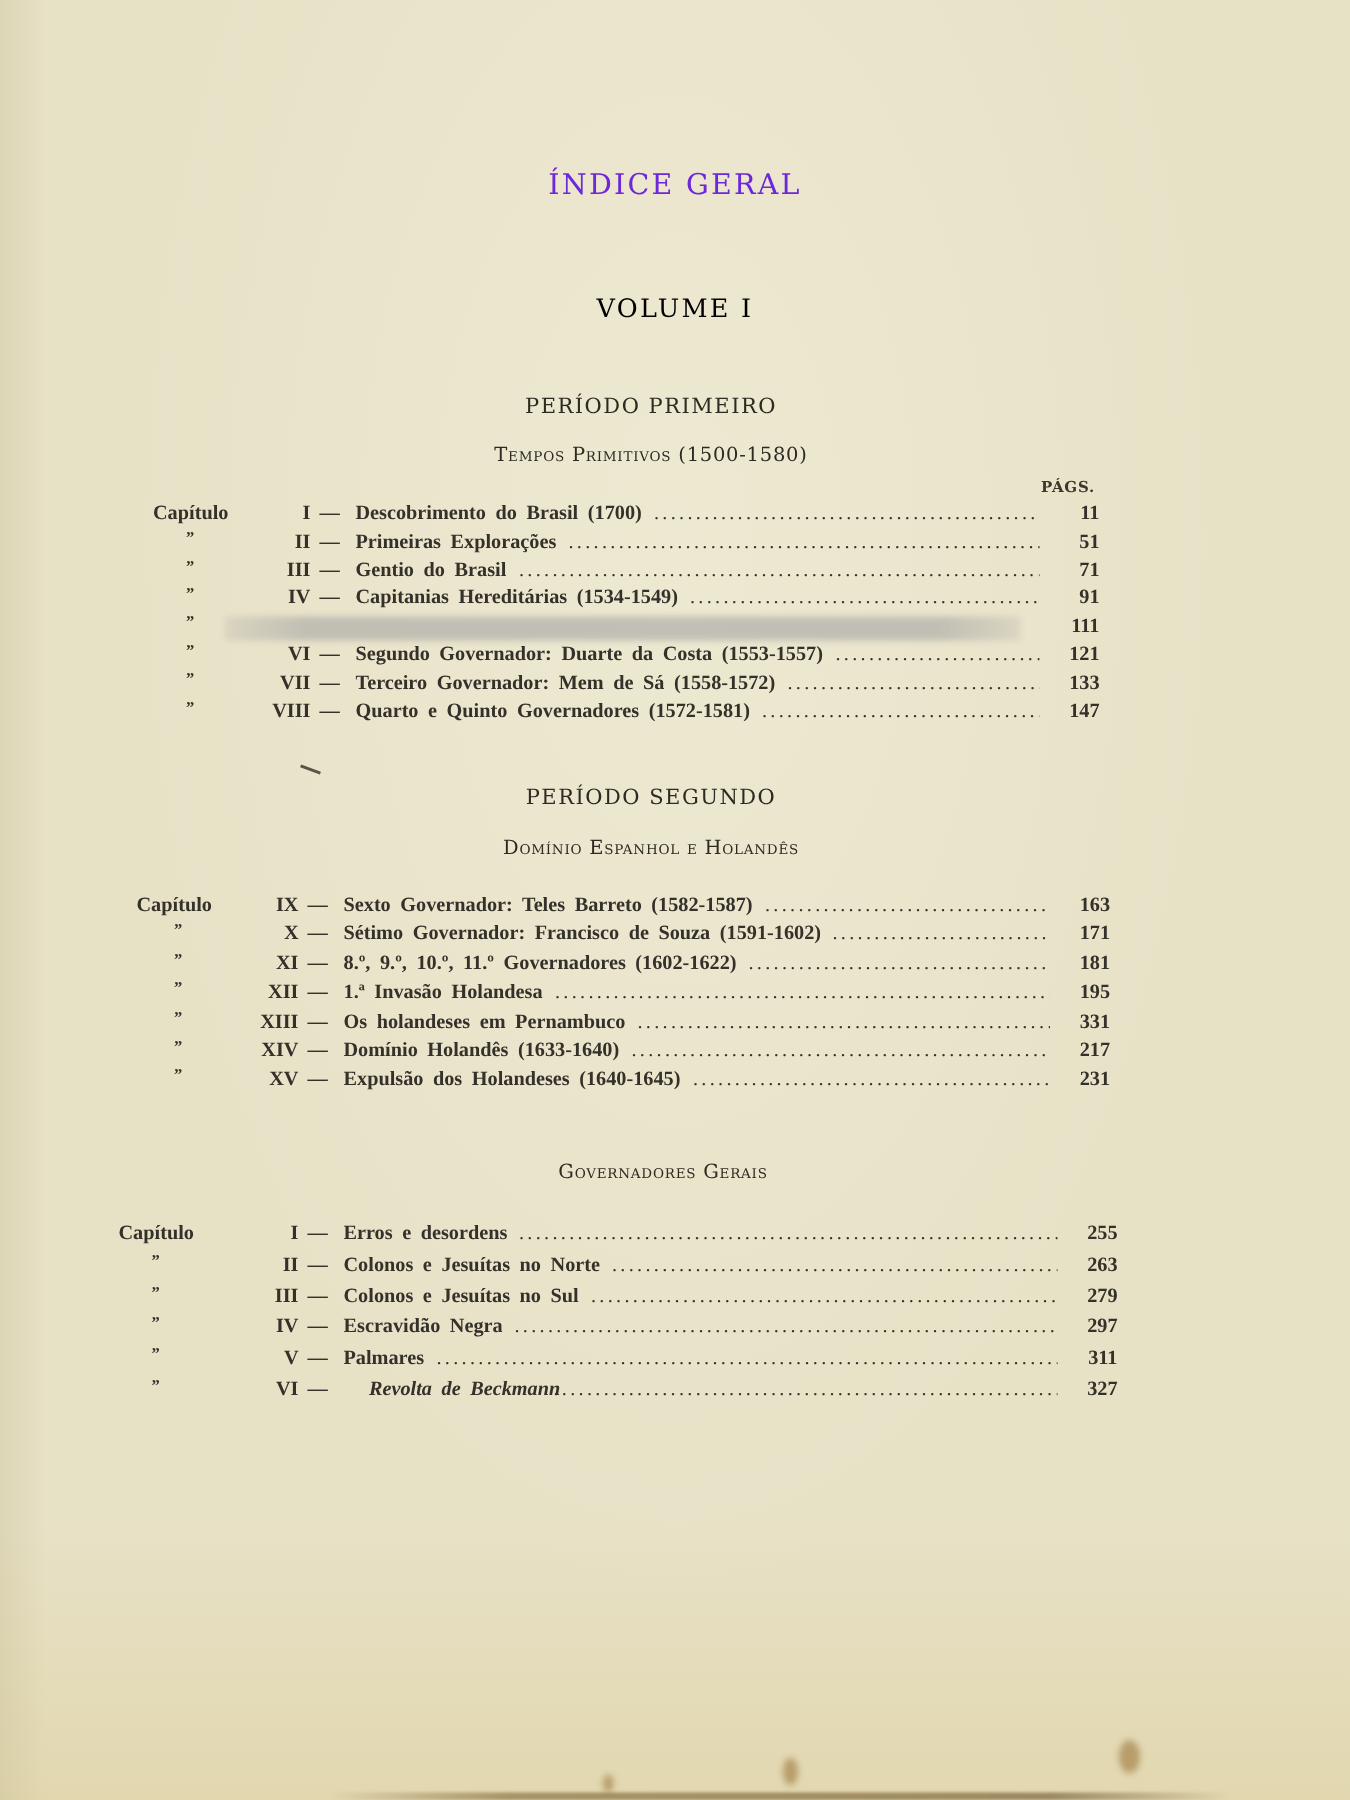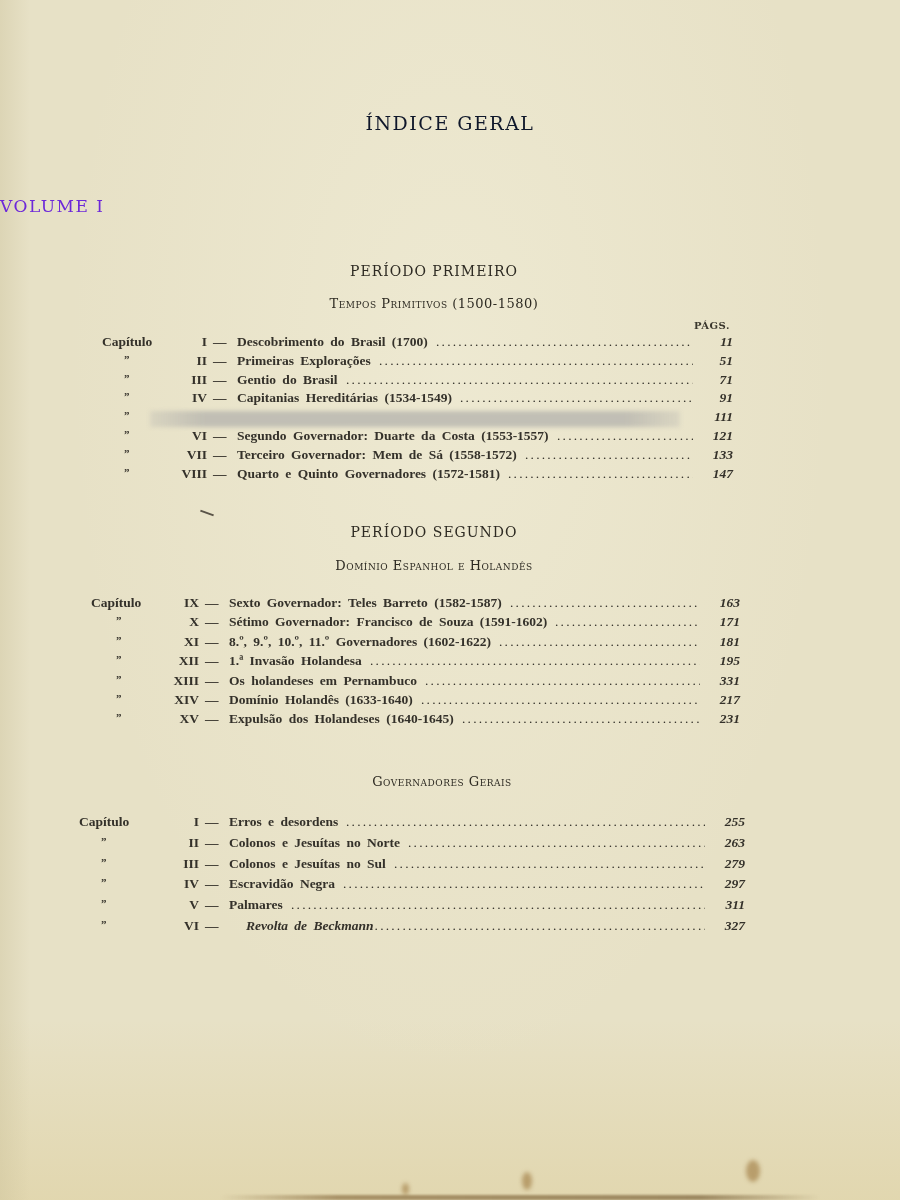--- a/index.html
+++ b/index.html
@@ -23,29 +23,30 @@
       position: absolute;
       inset: 0;
     }
     .title {
       position: absolute;
       left: 0; right: 0;
       top: 112px;
       text-align: center;
       font-size: 19px;
       letter-spacing: 1.5px;
-      color: #0f172a;
+      color: #6d28d9;
     }
     .volume {
       position: absolute;
       left: 0; right: 0;
       top: 196px;
+      text-align: center;
       font-size: 17px;
       letter-spacing: 1.5px;
-      color: #6d28d9;
+      color: #000000;
     }
     .period {
       position: absolute;
       left: 0;
       text-align: center;
       font-size: 14px;
       letter-spacing: 1px;
       color: #2d2a22;
     }
     .subtitle {
@@ -103,21 +104,20 @@
     }
     .row .dots {
       position: absolute;
       overflow: hidden;
       letter-spacing: 2.2px;
       font-weight: normal;
     }
     .row .page-num {
       position: absolute;
       text-align: right;
-      font-style: italic;
     }
     .redact {
       position: absolute;
       height: 16px;
       background: linear-gradient(90deg, rgba(190,188,178,0.35), rgba(186,184,176,0.85) 10%, rgba(186,184,176,0.85) 90%, rgba(190,188,178,0.35));
       filter: blur(2px);
     }
     .stain {
       position: absolute;
       border-radius: 50%;

